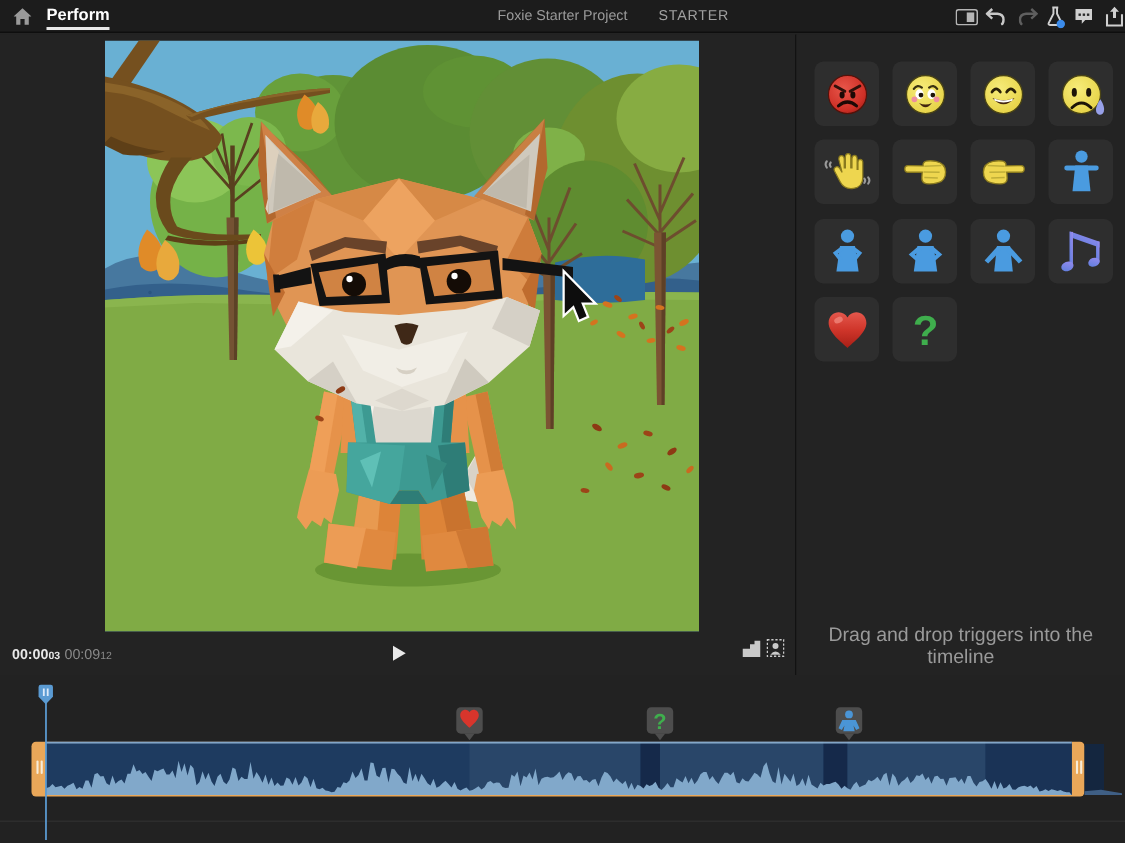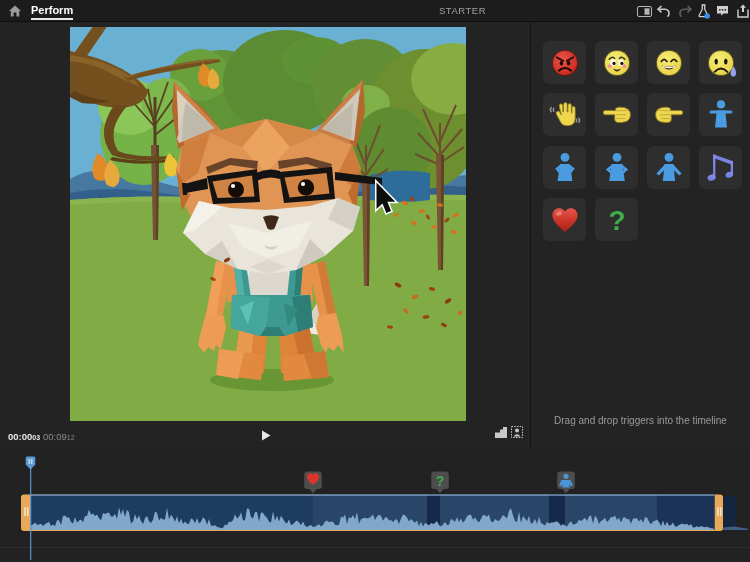--- a/index.html
+++ b/index.html
@@ -22,30 +22,31 @@
   #timelinepanel { left:0; top:450px; width:750px; height:112px; background:#222222; border-top:1px solid #121212; }
 
   
   .tc1 { left:8px; top:431px; color:#e8e8e8; font-size:9.5px; font-weight:bold; }
   .tc2 { left:43px; top:431px; color:#8a8a8a; font-size:9.5px; }
   .tcs { font-size:7px; }
 
   
   .trig { position:absolute; width:43px; height:43px; background:#2e2e2e; border-radius:6px;
      display:flex; align-items:center; justify-content:center; }
-  #hint { left:531px; top:415px; width:219px; text-align:center; color:#9a9a9a; font-size:10px; }
+  #hint { left:531px; top:415px; width:219px; text-align:center; color:#9a9a9a; font-size:13px; }
 </style>
 </head>
 <body>
 <div id="app">
   <div id="topbar" class="abs"></div>
   <svg class="abs" style="left:9px;top:5px" width="12" height="12" viewBox="0 0 12 12">
     <path d="M6 0.5 L12 6 L10.2 6 L10.2 11.5 L7.4 11.5 L7.4 7.6 L4.6 7.6 L4.6 11.5 L1.8 11.5 L1.8 6 L0 6 Z" fill="#9a9a9a"></path>
   </svg>
   <div id="perform" class="abs">Perform</div>
+  <div id="title" class="abs">Foxie Starter Project</div>
   <div id="starter" class="abs">STARTER</div>
 
   <svg class="abs" style="left:637px;top:6px" width="15" height="11" viewBox="0 0 15 11">
     <rect x="0.5" y="0.5" width="14" height="10" rx="1.5" fill="none" stroke="#b5b5b5"></rect>
     <rect x="7.5" y="2.3" width="5" height="6.4" fill="#b5b5b5"></rect>
   </svg>
   <svg class="abs" style="left:657px;top:5px" width="13" height="12" viewBox="0 0 13 12">
     <path d="M4.5 1 L1 4.2 L4.5 7.4" fill="none" stroke="#c8c8c8" stroke-width="1.6"></path>
     <path d="M1.3 4.2 L8 4.2 Q12 4.5 12 8.2 Q12 10.8 10.5 11.5" fill="none" stroke="#c8c8c8" stroke-width="1.6"></path>
   </svg>

